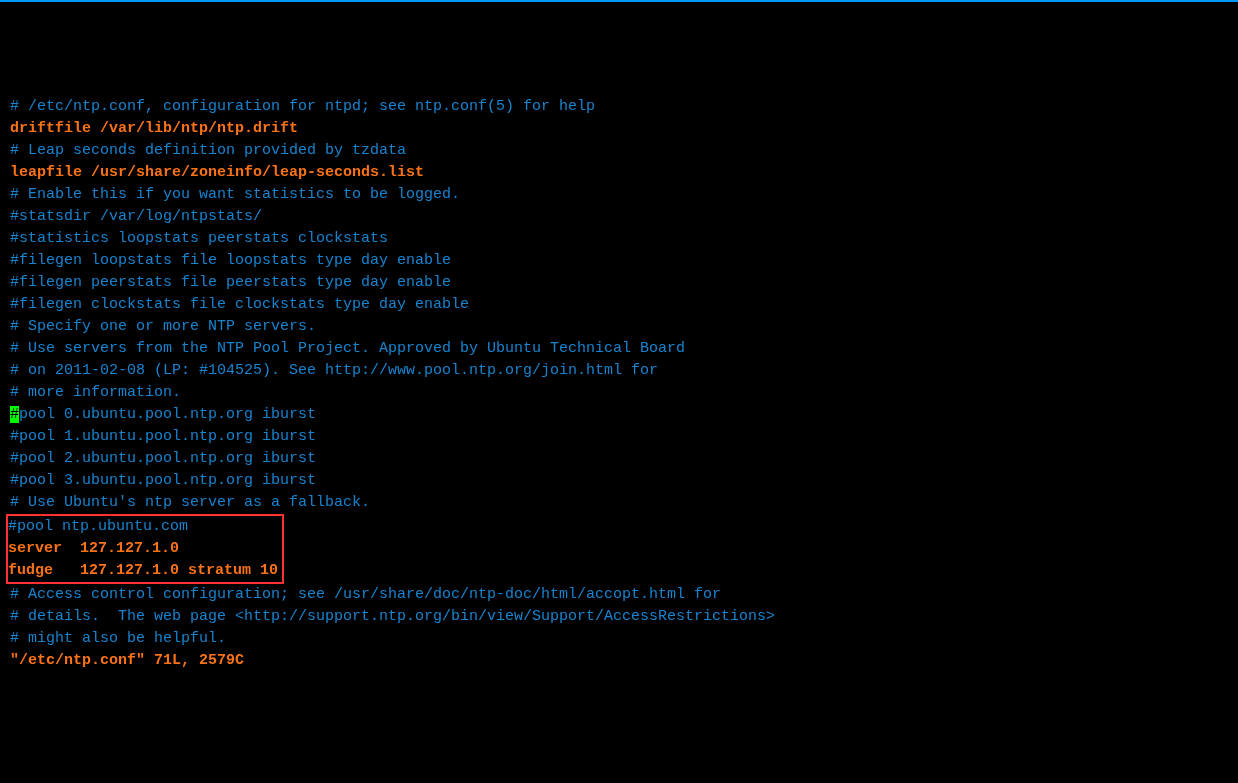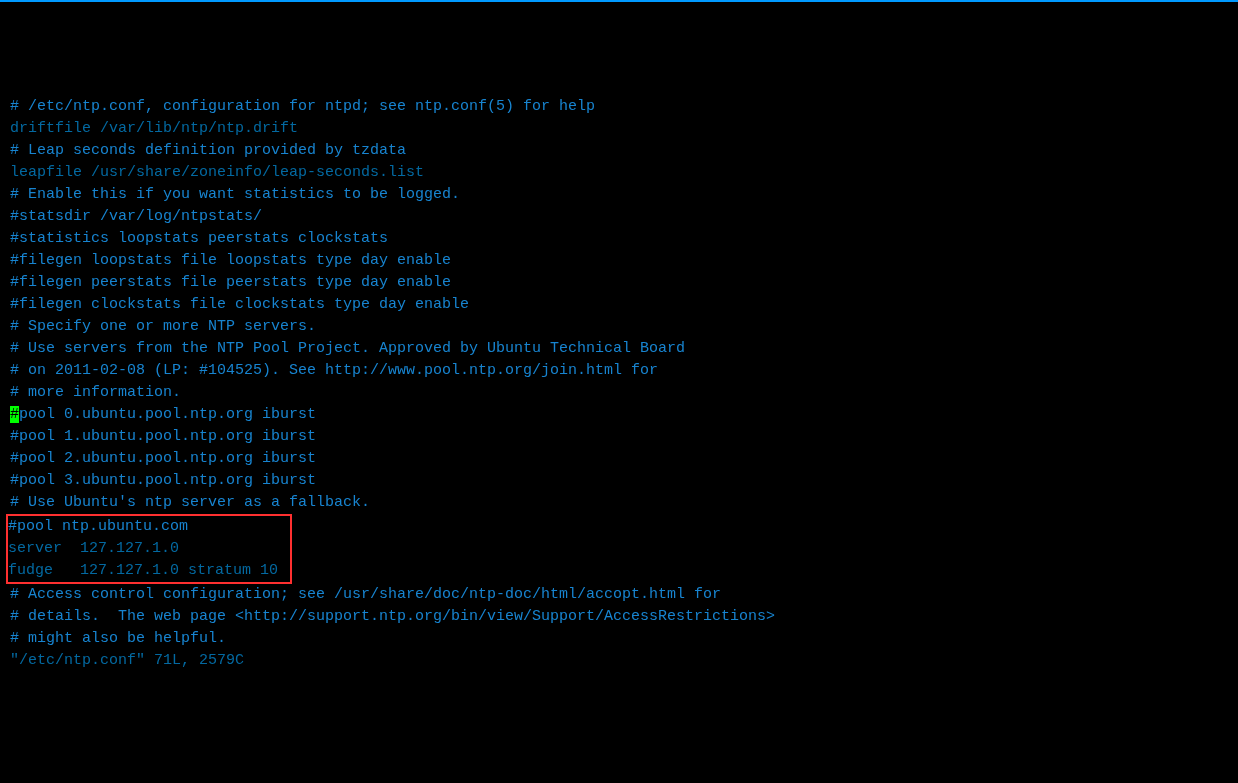--- a/index.html
+++ b/index.html
@@ -7,26 +7,26 @@
       background: #000;
       font-family: "Consolas", "Courier New", monospace;
       font-size: 15px;
       line-height: 22px;
       padding: 6px 10px;
       white-space: pre;
       color: #e0e0e0;
       border-top: 2px solid #0099ff;
     }
     .comment { color: #1784d0; font-weight: normal; }
-    .text { color: #0369a1; font-weight: normal; }
+    .text { color: #f97316; font-weight: bold; }
     .cursor { background: #00ff00; color: #000; }
     .redbox {
       border: 2px solid #ff3030;
       display: inline-block;
-      padding: 0 12px 0 0;
+      padding: 0 4px 0 0;
       margin-left: -4px;
     }
     .line { display: block; }
   </style>
 </head>
 <body>
 
 
 
 <div><span class="line comment"># /etc/ntp.conf, configuration for ntpd; see ntp.conf(5) for help</span><span class="line"></span><span class="line text">driftfile /var/lib/ntp/ntp.drift</span><span class="line"></span><span class="line comment"># Leap seconds definition provided by tzdata</span><span class="line text">leapfile /usr/share/zoneinfo/leap-seconds.list</span><span class="line"></span><span class="line comment"># Enable this if you want statistics to be logged.</span><span class="line comment">#statsdir /var/log/ntpstats/</span><span class="line"></span><span class="line comment">#statistics loopstats peerstats clockstats</span><span class="line comment">#filegen loopstats file loopstats type day enable</span><span class="line comment">#filegen peerstats file peerstats type day enable</span><span class="line comment">#filegen clockstats file clockstats type day enable</span><span class="line"></span><span class="line comment"># Specify one or more NTP servers.</span><span class="line"></span><span class="line comment"># Use servers from the NTP Pool Project. Approved by Ubuntu Technical Board</span><span class="line comment"># on 2011-02-08 (LP: #104525). See http://www.pool.ntp.org/join.html for</span><span class="line comment"># more information.</span><span class="line comment"><span class="cursor">#</span><span>pool 0.ubuntu.pool.ntp.org iburst</span></span><span class="line comment">#pool 1.ubuntu.pool.ntp.org iburst</span><span class="line comment">#pool 2.ubuntu.pool.ntp.org iburst</span><span class="line comment">#pool 3.ubuntu.pool.ntp.org iburst</span><span class="line"></span><span class="line comment"># Use Ubuntu's ntp server as a fallback.</span><span class="redbox"><span class="line comment">#pool ntp.ubuntu.com</span><span class="line text">server  127.127.1.0</span><span class="line text">fudge   127.127.1.0 stratum 10</span></span><span class="line"></span><span class="line comment"># Access control configuration; see /usr/share/doc/ntp-doc/html/accopt.html for</span><span class="line comment"># details.  The web page &lt;http://support.ntp.org/bin/view/Support/AccessRestrictions&gt;</span><span class="line comment"># might also be helpful.</span><span class="line text">"/etc/ntp.conf" 71L, 2579C</span></div>

